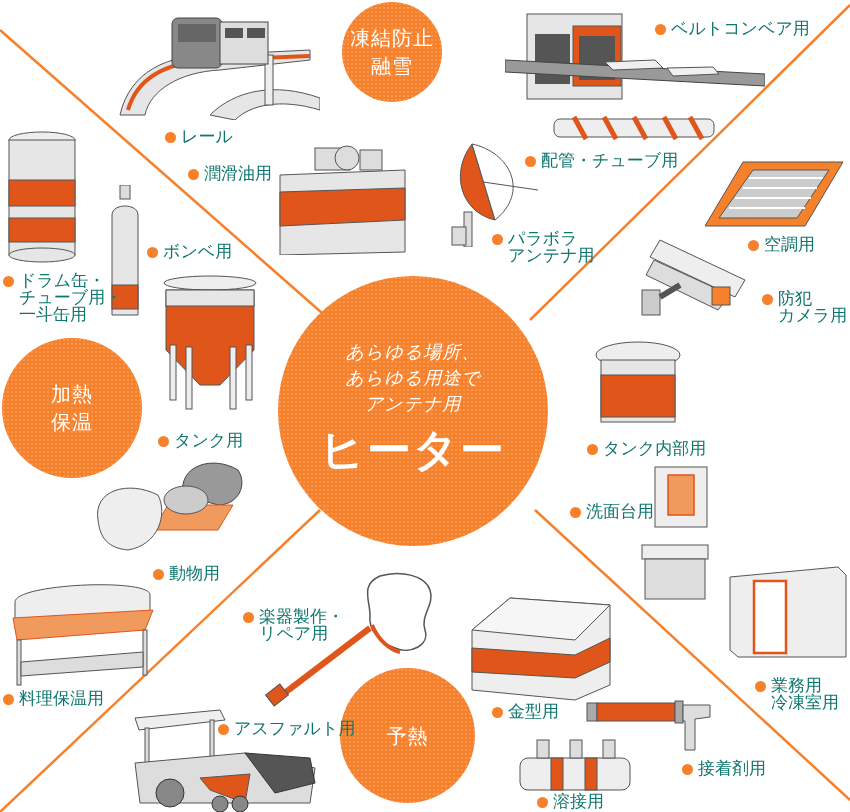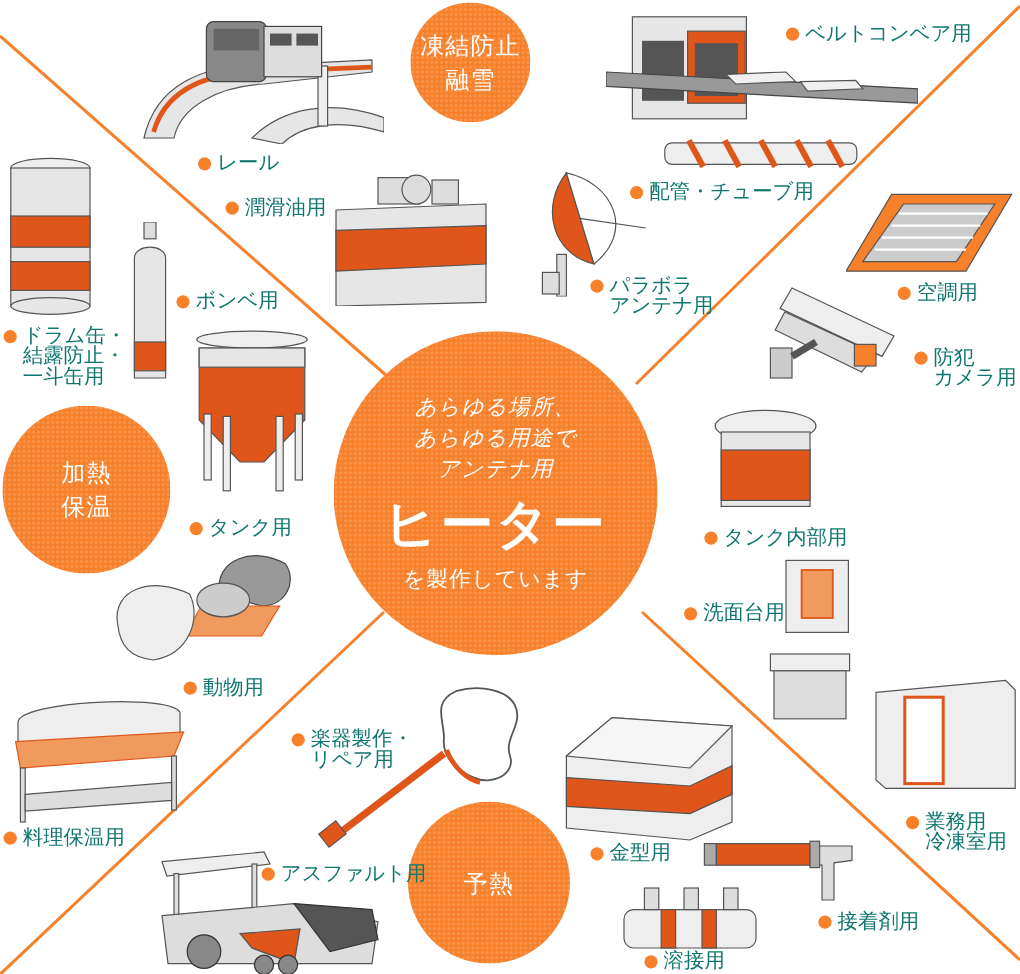--- a/index.html
+++ b/index.html
@@ -213,21 +213,20 @@
 
   <div class="circle" style="left:340px;top:668px;width:135px;height:135px;text-align:center;">
     <div class="ct">予熱</div>
   </div>
 
   <div class="circle center" style="left:278px;top:276px;width:270px;height:270px;">
     <div class="l1">あらゆる場所、</div>
     <div class="l1">あらゆる用途で</div>
     <div class="l1">アンテナ用</div>
     <div class="big">ヒーター</div>
-    <div class="l4">を製作しています</div>
   </div>
 
   <div class="label" style="left:165px;top:128px">
     <span class="dot"></span><span>レール</span>
   </div>
   <div class="label" style="left:188px;top:165px">
     <span class="dot"></span><span>潤滑油用</span>
   </div>
   <div class="label" style="left:655px;top:20px">
     <span class="dot"></span><span>ベルトコンベア用</span>
@@ -241,21 +240,21 @@
   </div>
   <div class="label" style="left:748px;top:236px">
     <span class="dot"></span><span>空調用</span>
   </div>
   <div class="label" style="left:762px;top:290px">
     <span class="dot"></span><span>防犯</span>
     <span class="sub">カメラ用</span>
   </div>
   <div class="label" style="left:3px;top:272px">
     <span class="dot"></span><span>ドラム缶・</span>
-    <span class="sub">結露防止・</span>
+    <span class="sub">チューブ用・</span>
     <span class="sub">一斗缶用</span>
   </div>
   <div class="label" style="left:147px;top:243px">
     <span class="dot"></span><span>ボンベ用</span>
   </div>
   <div class="label" style="left:158px;top:432px">
     <span class="dot"></span><span>タンク用</span>
   </div>
   <div class="label" style="left:587px;top:440px">
     <span class="dot"></span><span>タンク内部用</span>

